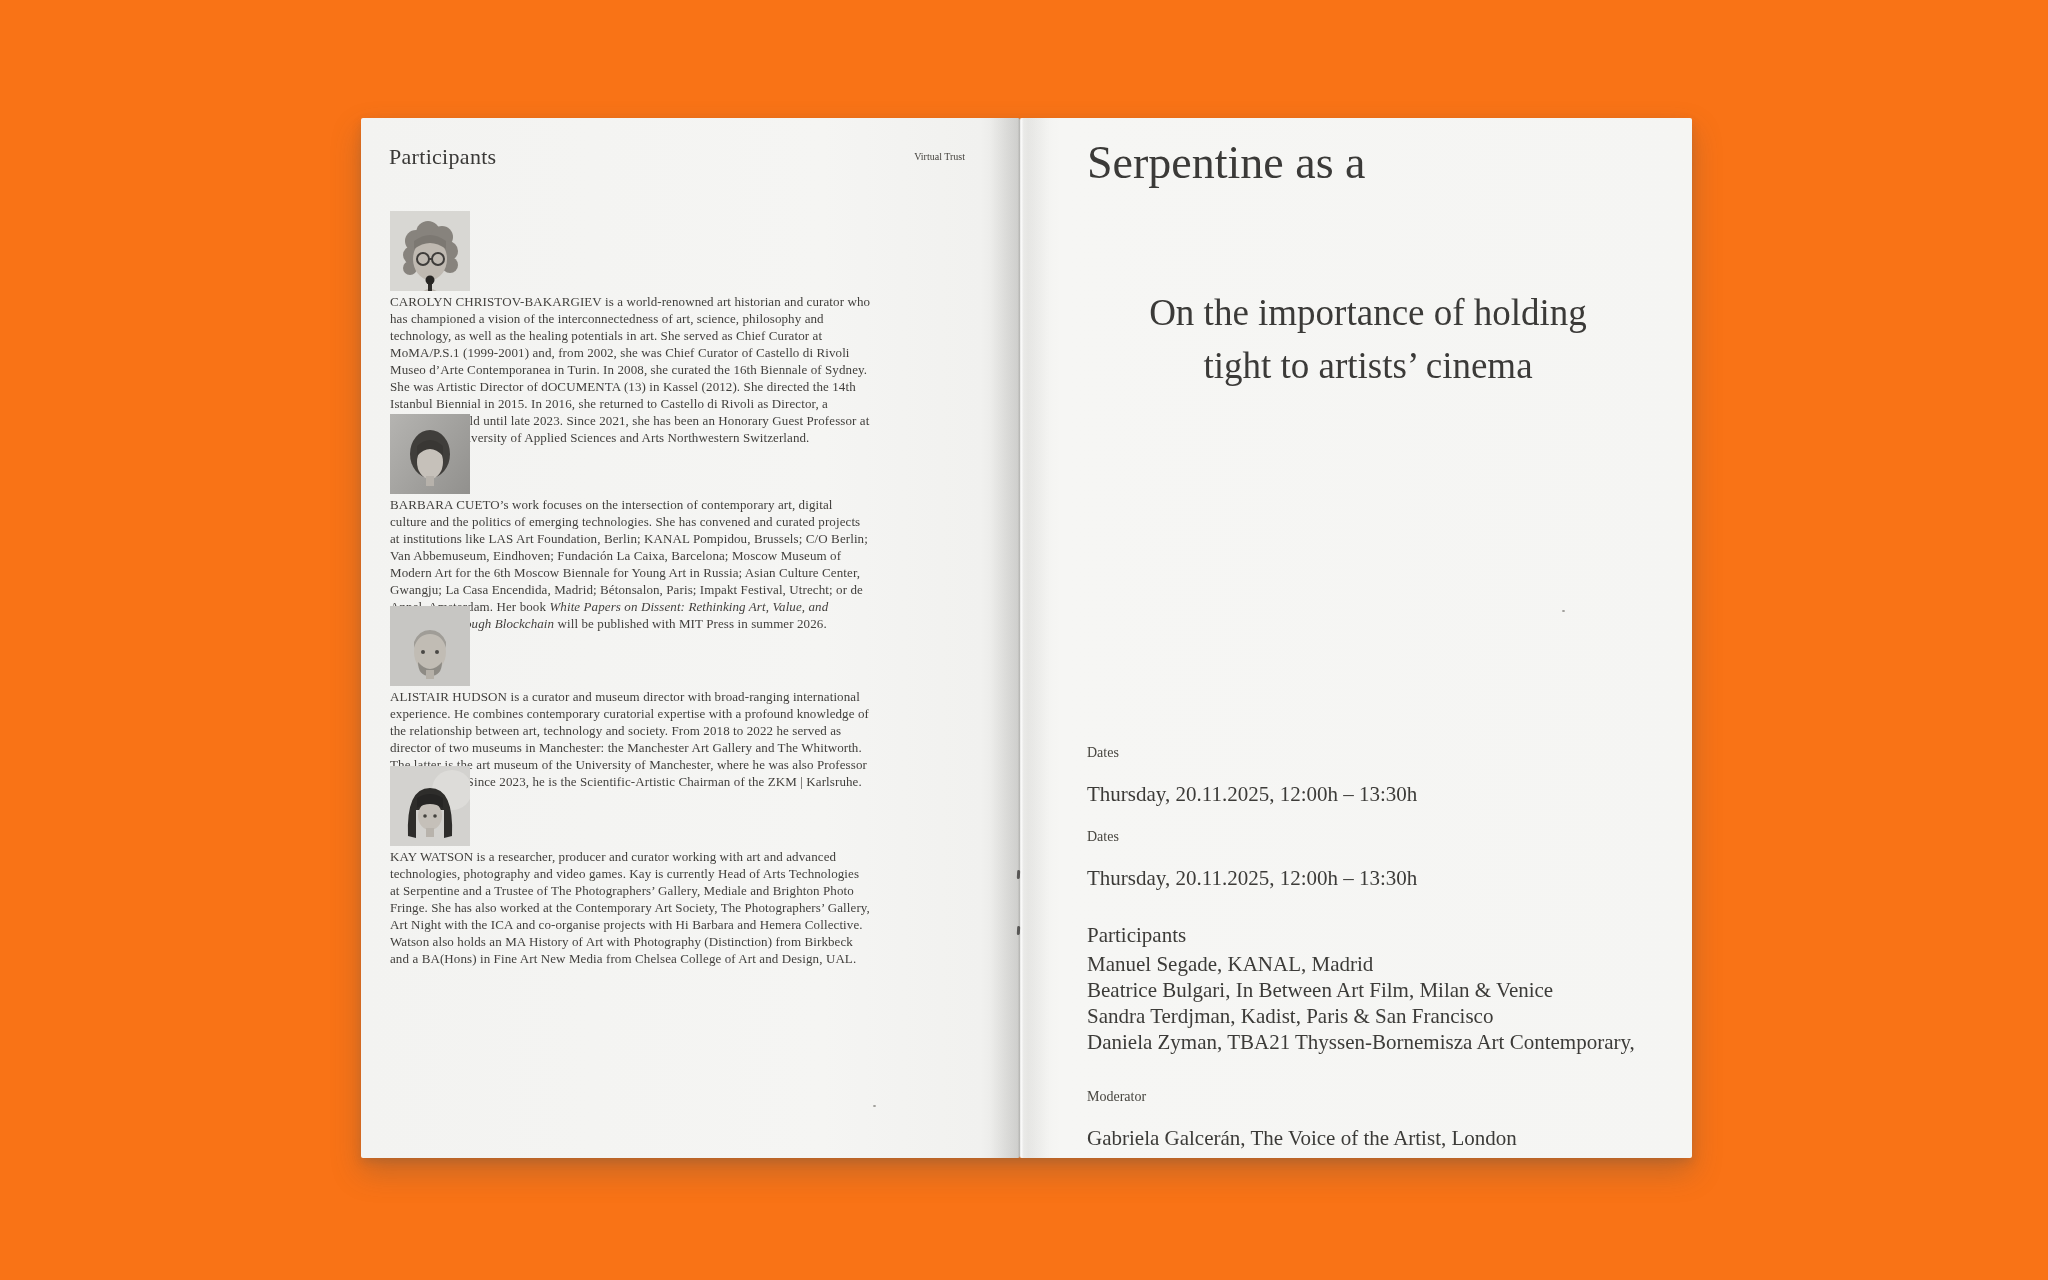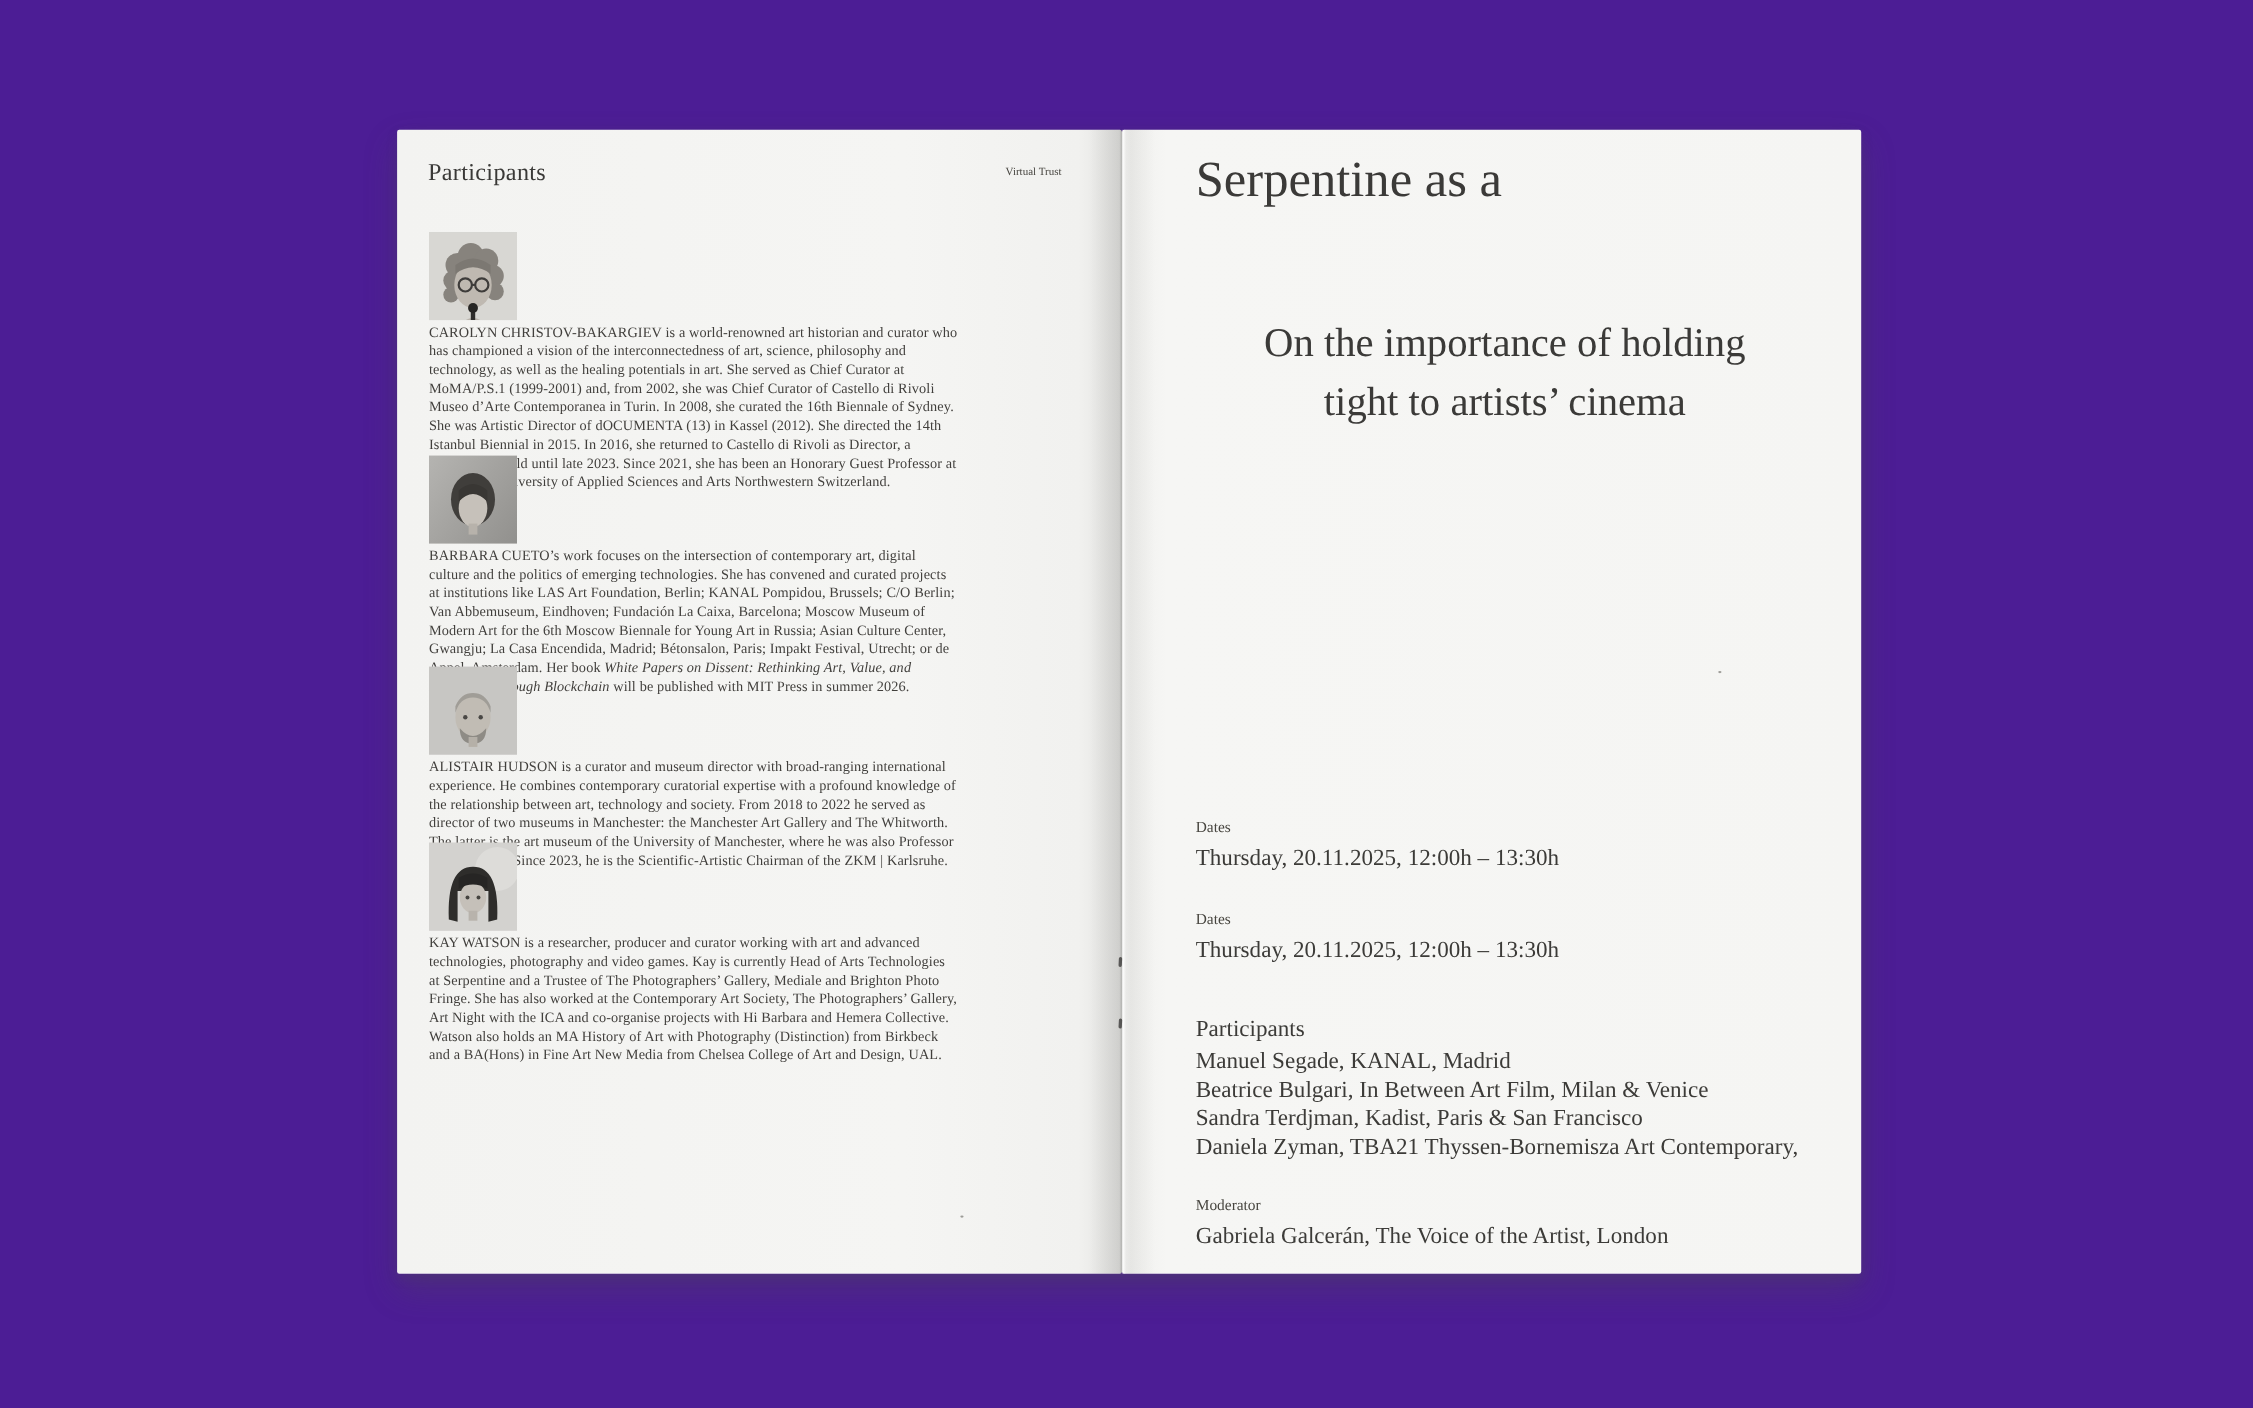--- a/index.html
+++ b/index.html
@@ -1,16 +1,16 @@
 <!DOCTYPE html>
 <html><head>
 <meta charset="utf-8">
 <style>
   html,body{margin:0;padding:0;background:#e7e8e6;}
-  #stage{position:relative;width:2048px;height:1280px;background:#4c1d95;overflow:hidden;
+  #stage{position:relative;width:2048px;height:1280px;background:#f97316;overflow:hidden;
          font-family:"Liberation Serif","DejaVu Serif",serif;color:#3f3e3c;}
   
   #booklet{position:absolute;left:361px;top:118px;width:1331px;height:1040px;
            box-shadow:0 14px 30px rgba(80,80,78,.30),0 4px 10px rgba(80,80,78,.18);
            border-radius:2px;}
   .page{position:absolute;top:0;height:1040px;border-radius:2px;}
   #page-left{left:0;width:659px;
     background:linear-gradient(to right,#f3f3f1 0%,#f5f5f3 70%,#f1f1ef 94%,#e2e2e0 99.6%,#d8d8d6 100%);}
   #page-right{left:659px;width:672px;
     background:linear-gradient(to right,#fcfcfb 0%,#f0f0ee 1.2%,#f6f6f4 6%,#f5f5f3 100%);}
@@ -33,21 +33,21 @@
 
   
   .rp{position:absolute;left:0;top:0;width:672px;height:1040px;}
   .title{position:absolute;left:67px;right:40px;top:18px;font-size:46px;line-height:54px;color:#3b3a38;}
   .title .t1{text-align:left;}
   .title .t2{text-align:right;}
   .subtitle{position:absolute;left:60px;right:36px;top:168px;font-size:37px;line-height:53px;
             text-align:center;color:#3b3a38;}
   .section{position:absolute;left:67px;right:36px;}
   .sec-label{font-size:14px;line-height:16px;color:#47453f;}
-  .sec-value{font-size:21px;line-height:26px;color:#3c3b38;margin-top:5px;}
+  .sec-value{font-size:21px;line-height:26px;color:#3c3b38;margin-top:20px;}
   .plines div{font-size:21px;line-height:26px;color:#3c3b38;}
   .plines .cont{padding-left:100px;}
   #sec-dates1{top:627px;}
   #sec-dates2{top:711px;}
   #sec-participants{top:804px;}
   #sec-moderator{top:971px;}
 </style>
 </head>
 <body>
 

